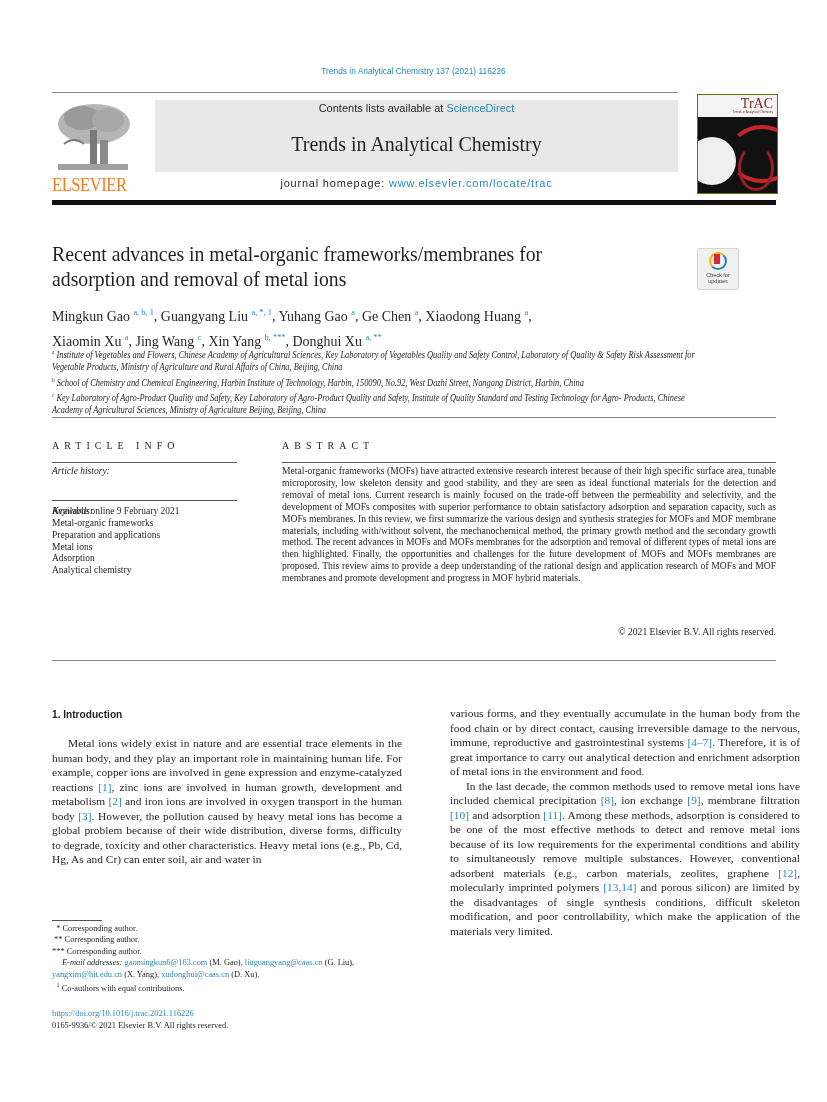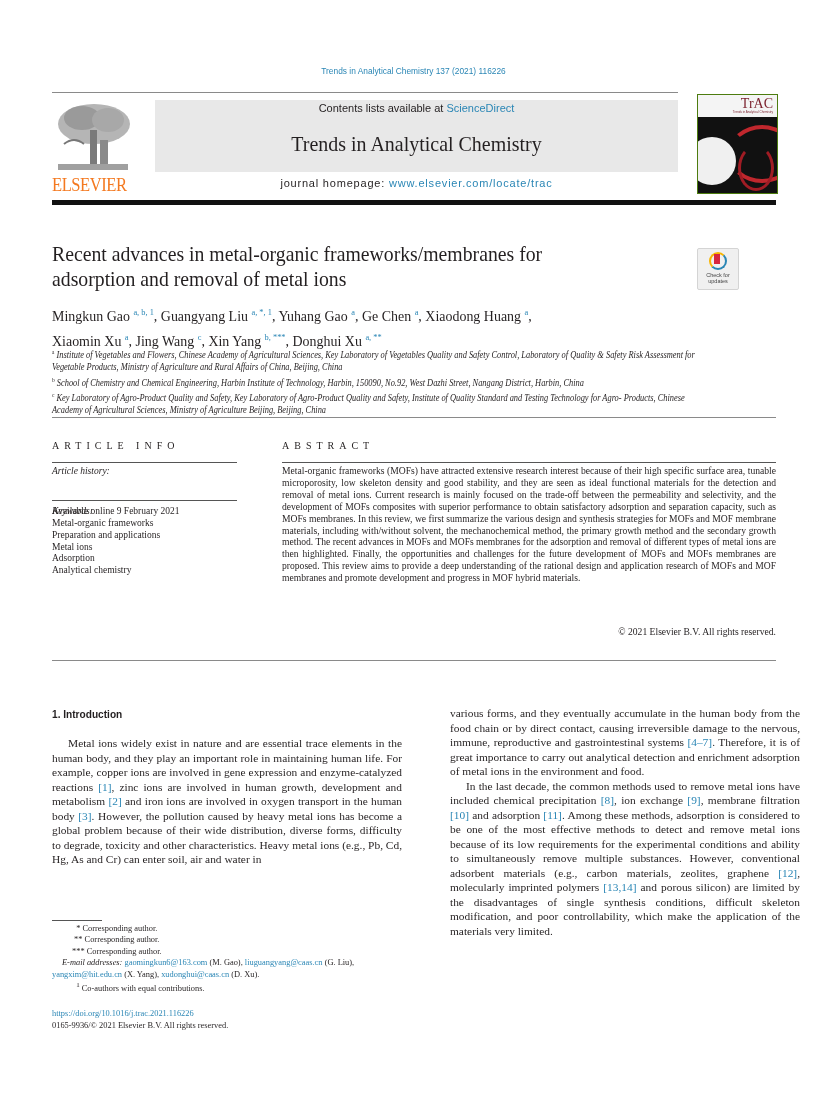--- a/index.html
+++ b/index.html
@@ -53,21 +53,21 @@
 
   .sec-head { top: 708px; left: 52px; font-family: "Liberation Sans", sans-serif; font-weight: bold; font-size: 11px; transform: scaleX(0.92); transform-origin: left; }
   .col { font-size: 11.4px; line-height: 14.5px; text-align: justify; }
   .col-left { top: 736px; left: 52px; width: 350px; }
   .col-right { top: 706px; left: 426px; width: 350px; margin-left: 24px; }
   .indent { text-indent: 16px; }
   .ref { color: #2a86b5; }
 
   .fn-rule { top: 920px; left: 52px; width: 50px; height: 1px; background: #555; }
   .footnotes { top: 923px; left: 52px; width: 350px; font-size: 8.4px; line-height: 11.4px; }
-  .fn-line { white-space: nowrap; margin-left: 20px; }
+  .fn-line { white-space: nowrap; }
   .doi { top: 1009px; left: 52px; font-size: 8.4px; }
   .issn { top: 1021px; left: 52px; font-size: 8.4px; }
 </style>
 </head>
 <body>
 
 <div class="abs running-head">Trends in Analytical Chemistry 137 (2021) 116226</div>
 <div class="abs top-rule"></div>
 
 <div class="abs logo-box">

